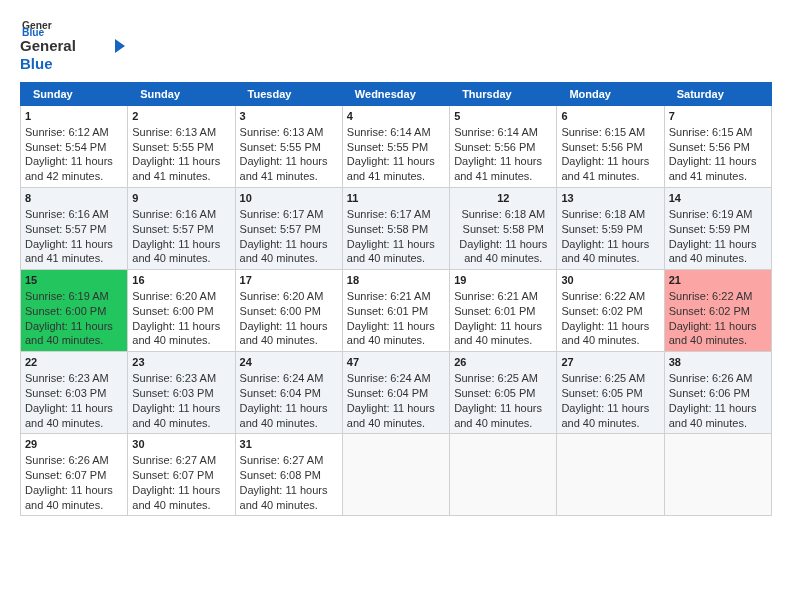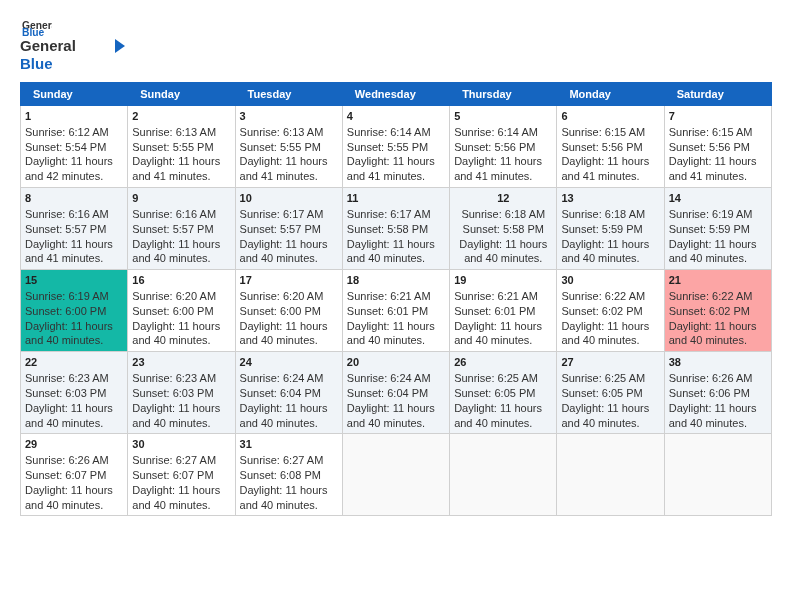--- a/index.html
+++ b/index.html
@@ -146,33 +146,33 @@
         <tr>
           <td style="background: rgb(240, 244, 248);"><span class="day-number">8</span><span class="day-info">Sunrise: 6:16 AM<br>Sunset: 5:57 PM<br>Daylight: 11 hours and 41 minutes.</span></td>
           <td style="background: rgb(240, 244, 248);"><span class="day-number">9</span><span class="day-info">Sunrise: 6:16 AM<br>Sunset: 5:57 PM<br>Daylight: 11 hours and 40 minutes.</span></td>
           <td style="background: rgb(240, 244, 248);"><span class="day-number">10</span><span class="day-info">Sunrise: 6:17 AM<br>Sunset: 5:57 PM<br>Daylight: 11 hours and 40 minutes.</span></td>
           <td style="background: rgb(240, 244, 248);"><span class="day-number">11</span><span class="day-info">Sunrise: 6:17 AM<br>Sunset: 5:58 PM<br>Daylight: 11 hours and 40 minutes.</span></td>
           <td style="background: rgb(240, 244, 248); text-align: center;"><span class="day-number">12</span><span class="day-info">Sunrise: 6:18 AM<br>Sunset: 5:58 PM<br>Daylight: 11 hours and 40 minutes.</span></td>
           <td style="background: rgb(240, 244, 248);"><span class="day-number">13</span><span class="day-info">Sunrise: 6:18 AM<br>Sunset: 5:59 PM<br>Daylight: 11 hours and 40 minutes.</span></td>
           <td style="background: rgb(240, 244, 248);"><span class="day-number">14</span><span class="day-info">Sunrise: 6:19 AM<br>Sunset: 5:59 PM<br>Daylight: 11 hours and 40 minutes.</span></td>
         </tr>
         <tr>
-          <td style="background: #14b8a6;"><span class="day-number">15</span><span class="day-info">Sunrise: 6:19 AM<br>Sunset: 6:00 PM<br>Daylight: 11 hours and 40 minutes.</span></td>
+          <td style="background: #22c55e;"><span class="day-number">15</span><span class="day-info">Sunrise: 6:19 AM<br>Sunset: 6:00 PM<br>Daylight: 11 hours and 40 minutes.</span></td>
           <td style="background: rgb(255, 255, 255);"><span class="day-number">16</span><span class="day-info">Sunrise: 6:20 AM<br>Sunset: 6:00 PM<br>Daylight: 11 hours and 40 minutes.</span></td>
           <td style="background: rgb(255, 255, 255);"><span class="day-number">17</span><span class="day-info">Sunrise: 6:20 AM<br>Sunset: 6:00 PM<br>Daylight: 11 hours and 40 minutes.</span></td>
           <td style="background: rgb(255, 255, 255); border-radius: 12px;"><span class="day-number">18</span><span class="day-info">Sunrise: 6:21 AM<br>Sunset: 6:01 PM<br>Daylight: 11 hours and 40 minutes.</span></td>
           <td style="background: rgb(255, 255, 255);"><span class="day-number">19</span><span class="day-info">Sunrise: 6:21 AM<br>Sunset: 6:01 PM<br>Daylight: 11 hours and 40 minutes.</span></td>
           <td style="background: rgb(255, 255, 255);"><span class="day-number">30</span><span class="day-info">Sunrise: 6:22 AM<br>Sunset: 6:02 PM<br>Daylight: 11 hours and 40 minutes.</span></td>
           <td style="background: #fca5a5; margin-top: 12px;"><span class="day-number">21</span><span class="day-info">Sunrise: 6:22 AM<br>Sunset: 6:02 PM<br>Daylight: 11 hours and 40 minutes.</span></td>
         </tr>
         <tr>
           <td style="background: rgb(240, 244, 248);"><span class="day-number">22</span><span class="day-info">Sunrise: 6:23 AM<br>Sunset: 6:03 PM<br>Daylight: 11 hours and 40 minutes.</span></td>
           <td style="background: rgb(240, 244, 248);"><span class="day-number">23</span><span class="day-info">Sunrise: 6:23 AM<br>Sunset: 6:03 PM<br>Daylight: 11 hours and 40 minutes.</span></td>
           <td style="background: rgb(240, 244, 248);"><span class="day-number">24</span><span class="day-info">Sunrise: 6:24 AM<br>Sunset: 6:04 PM<br>Daylight: 11 hours and 40 minutes.</span></td>
-          <td style="background: rgb(240, 244, 248);"><span class="day-number">20</span><span class="day-info">Sunrise: 6:24 AM<br>Sunset: 6:04 PM<br>Daylight: 11 hours and 40 minutes.</span></td>
+          <td style="background: rgb(240, 244, 248);"><span class="day-number">47</span><span class="day-info">Sunrise: 6:24 AM<br>Sunset: 6:04 PM<br>Daylight: 11 hours and 40 minutes.</span></td>
           <td style="background: rgb(240, 244, 248);"><span class="day-number">26</span><span class="day-info">Sunrise: 6:25 AM<br>Sunset: 6:05 PM<br>Daylight: 11 hours and 40 minutes.</span></td>
           <td style="background: rgb(240, 244, 248);"><span class="day-number">27</span><span class="day-info">Sunrise: 6:25 AM<br>Sunset: 6:05 PM<br>Daylight: 11 hours and 40 minutes.</span></td>
           <td style="background: rgb(240, 244, 248);"><span class="day-number">38</span><span class="day-info">Sunrise: 6:26 AM<br>Sunset: 6:06 PM<br>Daylight: 11 hours and 40 minutes.</span></td>
         </tr>
         <tr class="footer-row">
           <td style="background: rgb(255, 255, 255);"><span class="day-number">29</span><span class="day-info">Sunrise: 6:26 AM<br>Sunset: 6:07 PM<br>Daylight: 11 hours and 40 minutes.</span></td>
           <td style="background: rgb(255, 255, 255);"><span class="day-number">30</span><span class="day-info">Sunrise: 6:27 AM<br>Sunset: 6:07 PM<br>Daylight: 11 hours and 40 minutes.</span></td>
           <td style="background: rgb(255, 255, 255);"><span class="day-number">31</span><span class="day-info">Sunrise: 6:27 AM<br>Sunset: 6:08 PM<br>Daylight: 11 hours and 40 minutes.</span></td>
           <td class="empty-cell"></td>
           <td class="empty-cell"></td>

